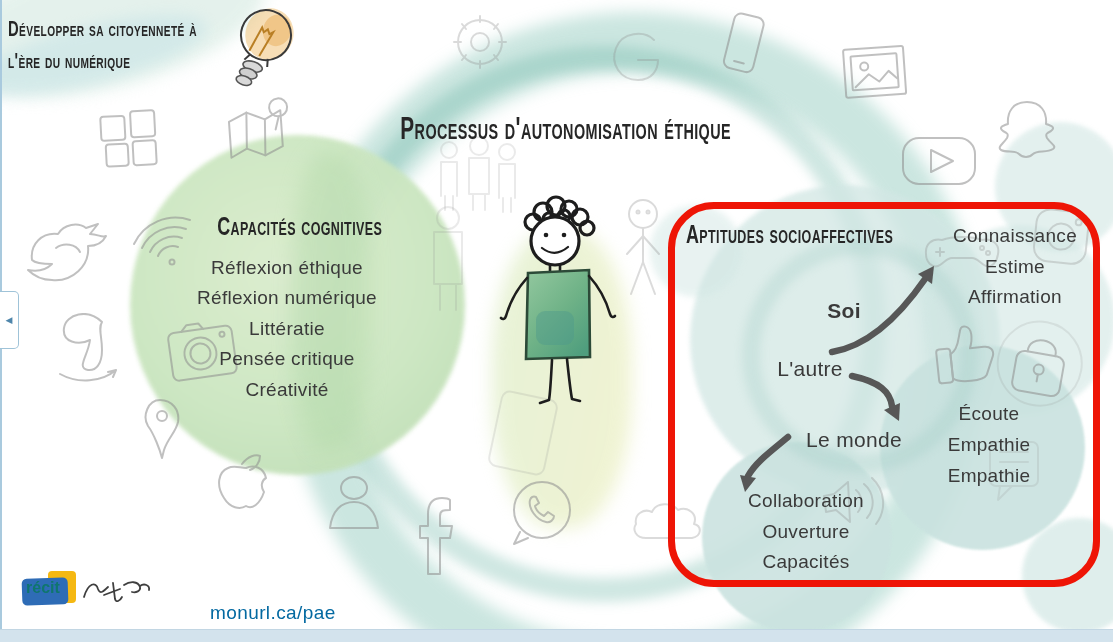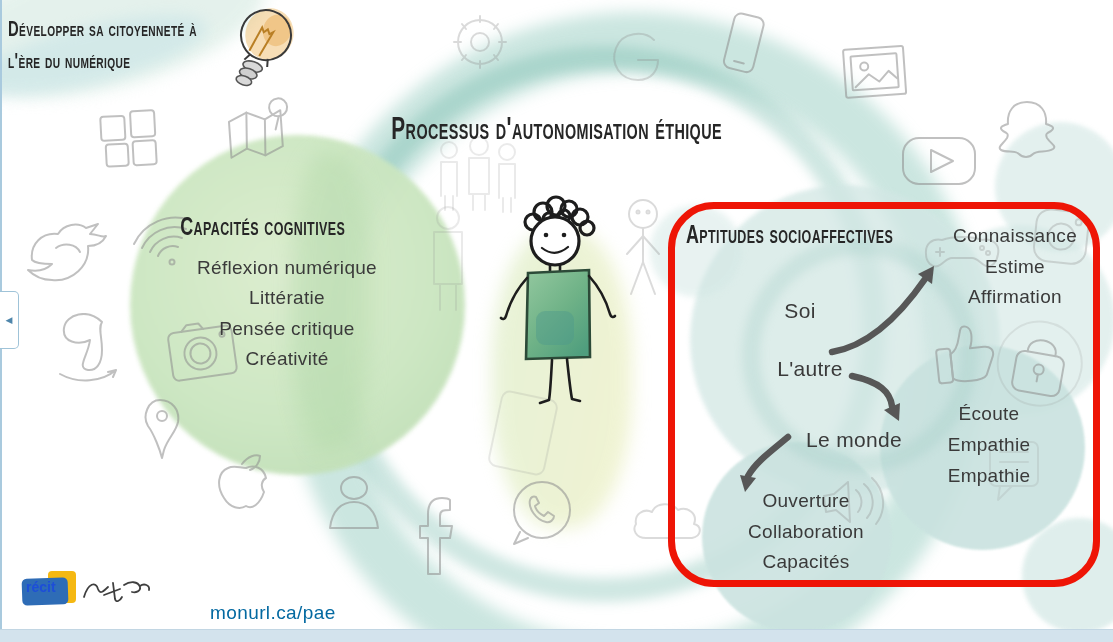--- a/index.html
+++ b/index.html
@@ -40,46 +40,46 @@
     border:7px solid #ee1506;border-radius:46px;z-index:3;background:transparent;}
 
   
   .figure{left:470px;top:183px;z-index:4;}
   .arrows{left:0;top:0;z-index:4;}
 
   
   .txt{position:absolute;z-index:5;color:#3a3a3a;}
   .hw{font-weight:700;font-variant:small-caps;color:#262626;white-space:nowrap;letter-spacing:.5px;}
   .badge{left:8px;top:13px;font-size:19px;line-height:28px;transform:scale(.78,1.15);transform-origin:left top;}
-  .main-title-wrap{left:350px;top:110px;width:432px;text-align:left;}
+  .main-title-wrap{left:350px;top:110px;width:432px;text-align:center;}
   .main-title{display:inline-block;font-size:26px;transform:scale(.8,1.2);transform-origin:center top;}
-  .cog-heading-wrap{left:157px;top:211px;width:260px;}
+  .cog-heading-wrap{left:170px;top:211px;width:260px;text-align:center;}
   .cog-heading{display:inline-block;font-size:23px;transform:scale(.78,1.15);transform-origin:center top;}
   .socio-heading{left:686px;top:219px;font-size:23px;transform:scale(.78,1.15);transform-origin:left top;}
   .list{text-align:center;font-size:19px;letter-spacing:.3px;}
   .cog-list{left:157px;top:253px;width:260px;line-height:30.4px;}
   .soi-list{left:915px;top:221px;width:200px;line-height:30.6px;}
   .autre-list{left:909px;top:398px;width:160px;line-height:31px;}
   .monde-list{left:716px;top:486px;width:180px;line-height:30.6px;}
   .node{font-size:21px;letter-spacing:.3px;transform:translateX(-50%);white-space:nowrap;}
-  .node-soi{left:800px;top:299px;}
+  .node-soi{left:844px;top:299px;font-weight:bold;}
   .node-autre{left:810px;top:357px;}
   .node-monde{left:806px;top:428px;margin-left:48px;}
   .url{left:210px;top:602px;font-size:19px;color:#0369a1;letter-spacing:.4px;}
 
   
   .edge-left{left:0;top:0;width:2px;height:642px;background:#a9cade;z-index:6;}
   .nav-tab{left:0;top:291px;width:18px;height:56px;background:#fff;border:1px solid #9fc3d8;border-left:none;
     border-radius:0 5px 5px 0;display:flex;align-items:center;justify-content:center;z-index:7;cursor:pointer;}
   .nav-tab span{font-size:9px;color:#4f86ab;}
   .bottom-bar{left:0;top:629px;width:1113px;height:13px;background:#d3e3ed;border-top:1px solid #c2d6e3;z-index:6;}
   .logo{left:22px;top:571px;width:58px;height:42px;z-index:6;}
   .logo-yellow{position:absolute;left:26px;top:0;width:28px;height:32px;background:#f5b812;border-radius:4px;}
   .logo-blue{position:absolute;left:0;top:7px;width:46px;height:27px;background:#2e6cb6;border-radius:5px;transform:rotate(-2deg);}
-  .logo-txt{position:absolute;left:4px;top:8px;font-size:14px;font-weight:bold;color:#1d4ed8;}
+  .logo-txt{position:absolute;left:4px;top:8px;font-size:16px;font-weight:bold;color:#0f766e;}
   .signature{left:80px;top:573px;z-index:6;}
   .bulb{left:226px;top:4px;z-index:5;}
 </style>
 </head>
 <body>
 
 <div class="stage">
 
   <div class="wc wc-tl1"></div>
   <div class="wc wc-tl2"></div>
@@ -303,20 +303,21 @@
   </div>
 
   <div class="txt main-title-wrap">
     <span class="hw main-title">Processus d'autonomisation éthique</span>
   </div>
 
   <div class="txt cog-heading-wrap">
     <span class="hw cog-heading">Capacités cognitives</span>
   </div>
   <div class="txt list cog-list">
+    <div>Réflexion éthique</div>
     <div>Réflexion numérique</div>
     <div>Littératie</div>
     <div>Pensée critique</div>
     <div>Créativité</div>
   </div>
 
   <div class="txt hw socio-heading">Aptitudes socioaffectives</div>
 
   <div class="txt node node-soi">Soi</div>
   <div class="txt node node-autre">L'autre</div>
@@ -326,22 +327,22 @@
     <div>Connaissance</div>
     <div>Estime</div>
     <div>Affirmation</div>
   </div>
   <div class="txt list autre-list">
     <div>Écoute</div>
     <div>Empathie</div>
     <div>Empathie</div>
   </div>
   <div class="txt list monde-list">
+    <div>Collaboration</div>
     <div>Ouverture</div>
-    <div>Collaboration</div>
     <div>Capacités</div>
   </div>
 
   <div class="txt url">monurl.ca/pae</div>
 
   <div class="abs logo">
     <div class="logo-yellow"></div>
     <div class="logo-blue"></div>
     <div class="logo-txt">récit</div>
   </div>

